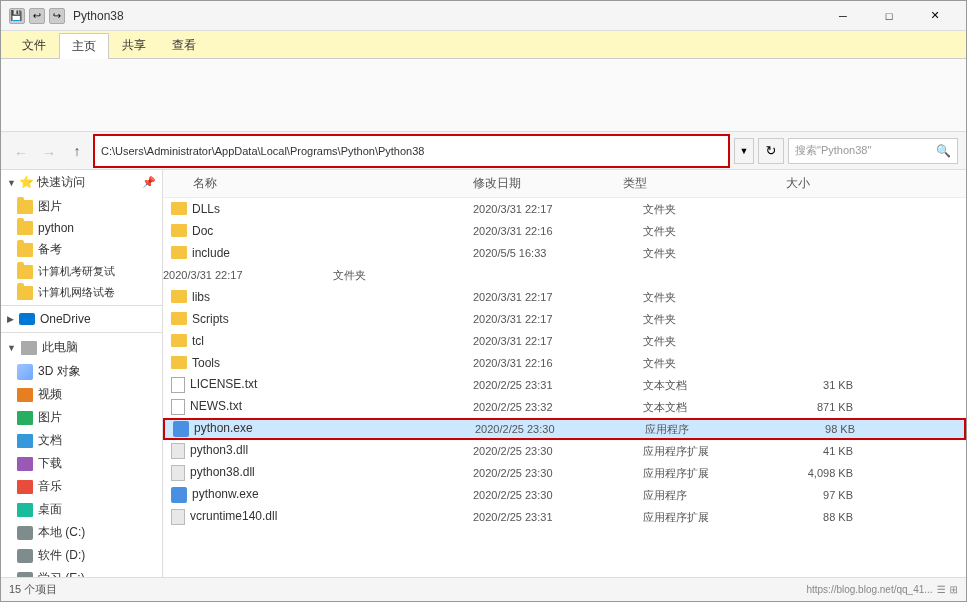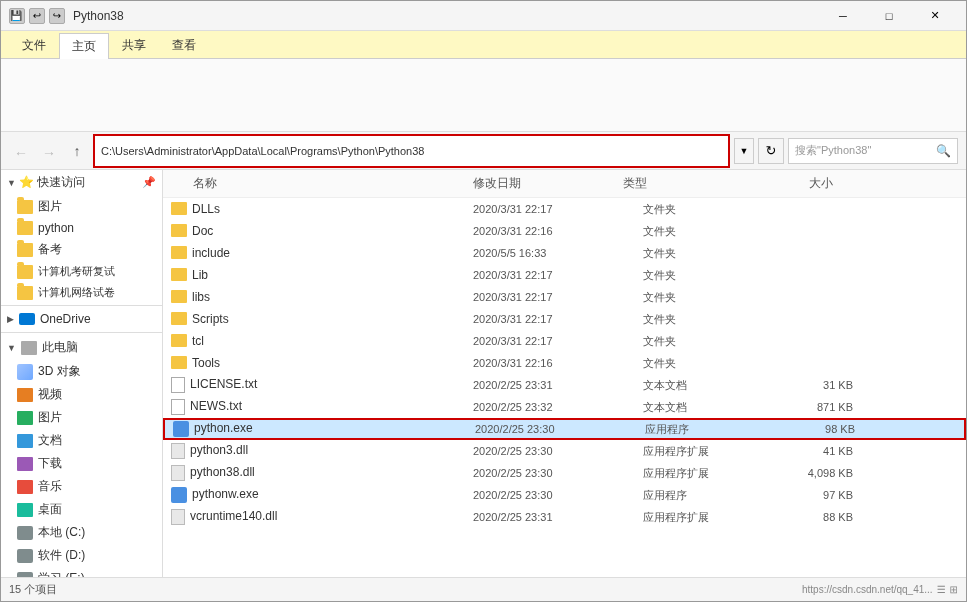--- a/index.html
+++ b/index.html
@@ -256,21 +256,21 @@
       padding: 4px 0;
       border-bottom: 1px solid #eee;
       background: #fafafa;
       font-size: 12px;
       color: #555;
       height: 28px;
     }
     .col-name { width: 310px; padding-left: 30px; }
     .col-date { width: 150px; }
     .col-type { width: 140px; }
-    .col-size { width: 80px; text-align: right; padding-right: 10px; }
+    .col-size { width: 80px; text-align: center; padding-right: 10px; }
     .file-rows {
       flex: 1;
       overflow-y: auto;
     }
     .file-row {
       display: flex;
       align-items: center;
       height: 22px;
       cursor: pointer;
       font-size: 12px;
@@ -612,24 +612,20 @@
           <div class="file-row">
       <div class="file-name-cell">
         <div class="fl-folder"></div>
         <span>include</span>
       </div>
       <div class="file-date-cell">2020/5/5 16:33</div>
       <div class="file-type-cell">文件夹</div>
       <div class="file-size-cell"></div>
     </div>
           <div class="file-row">
-      <div class="file-name-cell">
-        <div class="fl-folder"></div>
-        <span>Lib</span>
-      </div>
       <div class="file-date-cell">2020/3/31 22:17</div>
       <div class="file-type-cell">文件夹</div>
       <div class="file-size-cell"></div>
     </div>
           <div class="file-row">
       <div class="file-name-cell">
         <div class="fl-folder"></div>
         <span>libs</span>
       </div>
       <div class="file-date-cell">2020/3/31 22:17</div>
@@ -727,19 +723,19 @@
       <div class="file-size-cell">88 KB</div>
     </div>
         </div>
     </div>
 
   </div>
 
   <div class="status-bar">
     <span>15 个项目</span>
     <div class="status-right">
-      <span>https://csdn.csdn.net/qq_41...</span>
+      <span>https://blog.blog.net/qq_41...</span>
       <span style="cursor:pointer;">☰</span>
       <span style="cursor:pointer;">⊞</span>
     </div>
   </div>
 
 </div>
 
 </body></html>

